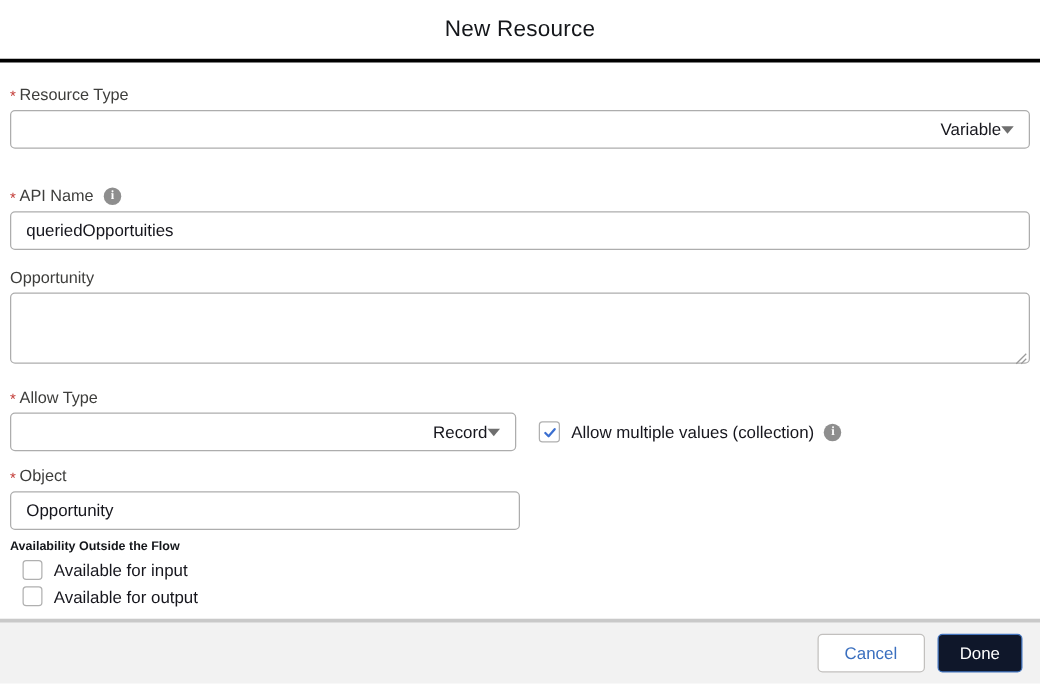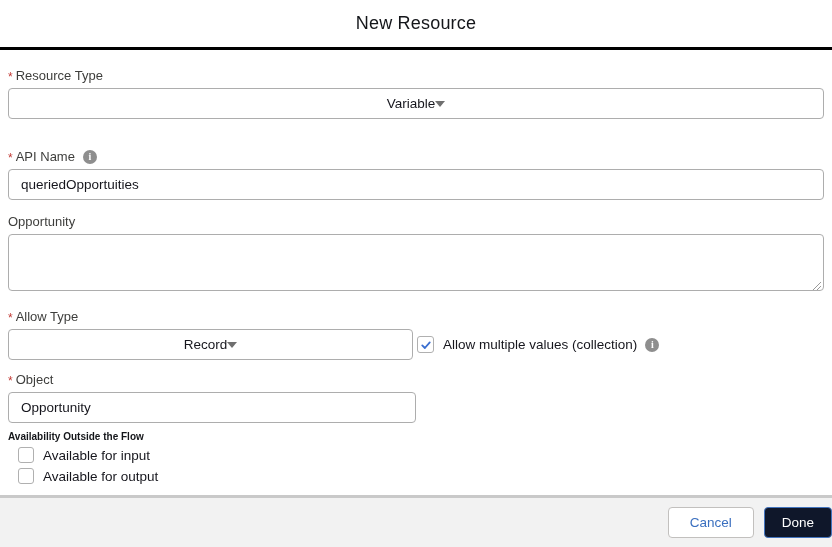--- a/index.html
+++ b/index.html
@@ -58,21 +58,21 @@
     border-radius: 4px;
     background: #ffffff;
     display: flex;
     align-items: center;
     padding: 0 12px;
     font-size: 13.5px;
     color: #16161d;
     width: 100%;
     font-family: "Liberation Sans", sans-serif;
   }
-  .combobox { justify-content: center; cursor: pointer; }
+  .combobox { justify-content: flex-end; cursor: pointer; }
   .chevron-down {
     width: 0; height: 0;
     border-left: 5.5px solid transparent;
     border-right: 5.5px solid transparent;
     border-top: 6.5px solid #6f6f6f;
   }
   .mt-first { margin-top: 18px; }
   .mt-lg { margin-top: 30px; }
   .mt-md { margin-top: 14px; }
   .mt-sm { margin-top: 12px; }
@@ -86,21 +86,21 @@
     font-family: "Liberation Sans", sans-serif;
     font-size: 13.5px;
     padding: 6px 12px;
   }
   .resize-handle {
     position: absolute;
     right: 2px; bottom: 4px;
     width: 10px; height: 10px;
     pointer-events: none;
   }
-  .dt-row { display: flex; align-items: center; }
+  .dt-row { display: flex; align-items: center; gap: 14px; }
   .dt-combo { width: 405px; flex: 0 0 405px; }
   .object-input { width: 408px; }
   .checkbox-inline {
     display: flex;
     align-items: center;
     margin-left: 4px;
   }
   .checkbox {
     width: 17px; height: 17px;
     border: 1px solid #b0b0b0;
@@ -134,20 +134,21 @@
   .modal-footer {
     position: absolute;
     left: 0; bottom: 0;
     width: 100%;
     height: 52px;
     background: #f2f2f2;
     border-top: 3px solid #c9c9c9;
     display: flex;
     align-items: center;
     justify-content: flex-end;
+    padding-right: 14px;
     gap: 10px;
   }
   .btn {
     height: 31px;
     border-radius: 4px;
     font-size: 13.5px;
     font-family: "Liberation Sans", sans-serif;
     cursor: pointer;
     display: inline-flex;
     align-items: center;

